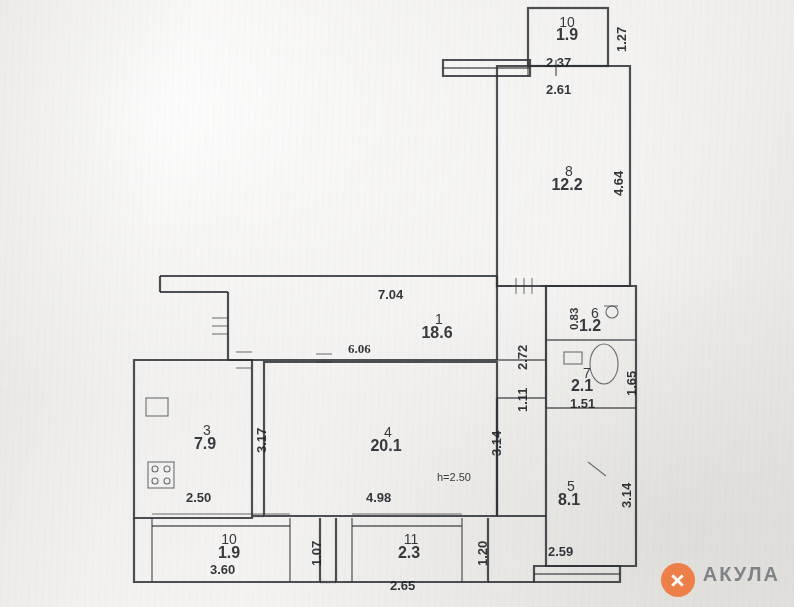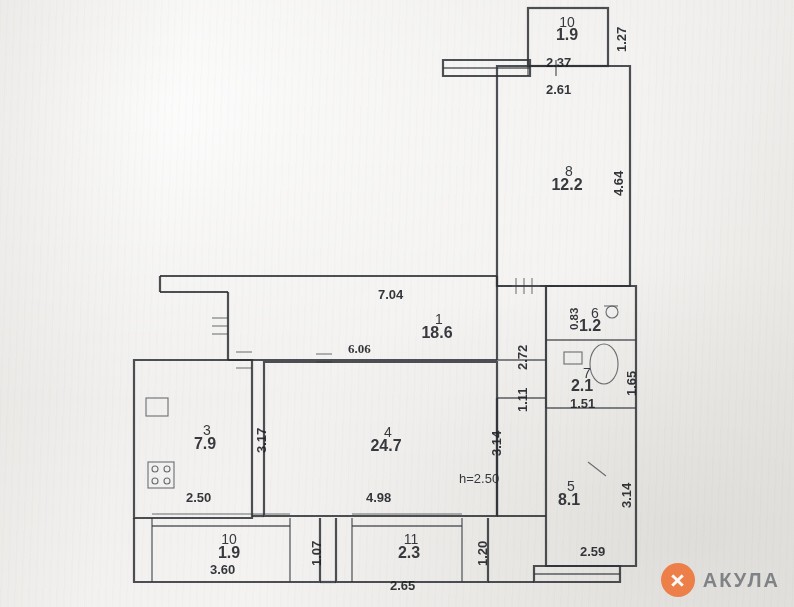--- a/index.html
+++ b/index.html
@@ -91,32 +91,31 @@
   .dim-small {
     font-size: 11.5px;
     font-weight: 700;
     color: #1e2126;
   }
   .vert {
     transform: rotate(-90deg);
     transform-origin: left top;
   }
   .height-note {
-    font-size: 13px;
+    font-size: 11px;
     font-weight: 400;
     color: #23262b;
-    margin-left: 22px;
   }
   
   #watermark {
     position: absolute;
     right: 14px;
     bottom: 10px;
     display: flex;
-    align-items: center;
+    align-items: flex-start;
     gap: 8px;
     opacity: 0.82;
   }
   #watermark .wm-logo {
     width: 34px;
     height: 34px;
     border-radius: 50%;
     background: #f06a2a;
     position: relative;
     flex: none;
@@ -258,42 +257,42 @@
   <div class="label room-num" style="left:584px; top:305px; width:22px;">6</div>
   <div class="label room-area" style="left:572px; top:317px; width:36px;">1.2</div>
 
   <div class="label room-num" style="left:576px; top:365px; width:22px;">7</div>
   <div class="label room-area" style="left:564px; top:377px; width:36px;">2.1</div>
 
   <div class="label room-num" style="left:196px; top:422px; width:22px;">3</div>
   <div class="label room-area" style="left:186px; top:435px; width:38px;">7.9</div>
 
   <div class="label room-num" style="left:377px; top:424px; width:22px;">4</div>
-  <div class="label room-area" style="left:364px; top:437px; width:44px;">24.7</div>
+  <div class="label room-area" style="left:364px; top:437px; width:44px;">20.1</div>
 
   <div class="label room-num" style="left:560px; top:478px; width:22px;">5</div>
   <div class="label room-area" style="left:550px; top:491px; width:38px;">8.1</div>
 
   <div class="label room-num" style="left:216px; top:531px; width:26px;">10</div>
   <div class="label room-area" style="left:210px; top:544px; width:38px;">1.9</div>
 
   <div class="label room-num" style="left:398px; top:531px; width:26px;">11</div>
   <div class="label room-area" style="left:390px; top:544px; width:38px;">2.3</div>
 
   <div class="label height-note" style="left:437px; top:471px;">h=2.50</div>
 
   <div class="label dim" style="left:546px; top:39px;margin-top:16px;">2.37</div>
   <div class="label dim" style="left:546px; top:82px;">2.61</div>
   <div class="label dim" style="left:378px; top:287px;">7.04</div>
   <div class="label dim" style="left:348px; top:341px;font-family:Liberation Serif, serif;">6.06</div>
   <div class="label dim-small vert" style="left:568px; top:330px;">0.83</div>
   <div class="label dim" style="left:570px; top:396px;">1.51</div>
   <div class="label dim" style="left:186px; top:490px;">2.50</div>
   <div class="label dim" style="left:366px; top:490px;">4.98</div>
-  <div class="label dim" style="left:548px; top:544px;margin-left:32px;">2.59</div>
+  <div class="label dim" style="left:548px; top:544px;">2.59</div>
   <div class="label dim" style="left:210px; top:562px;">3.60</div>
   <div class="label dim" style="left:390px; top:562px;margin-top:16px;">2.65</div>
 
   <div class="label dim vert" style="left:614px; top:52px;">1.27</div>
   <div class="label dim vert" style="left:611px; top:196px;">4.64</div>
   <div class="label dim vert" style="left:515px; top:370px;">2.72</div>
   <div class="label dim vert" style="left:515px; top:412px;">1.11</div>
   <div class="label dim vert" style="left:624px; top:396px;">1.65</div>
   <div class="label dim vert" style="left:254px; top:453px;">3.17</div>
   <div class="label dim vert" style="left:489px; top:456px;">3.14</div>

